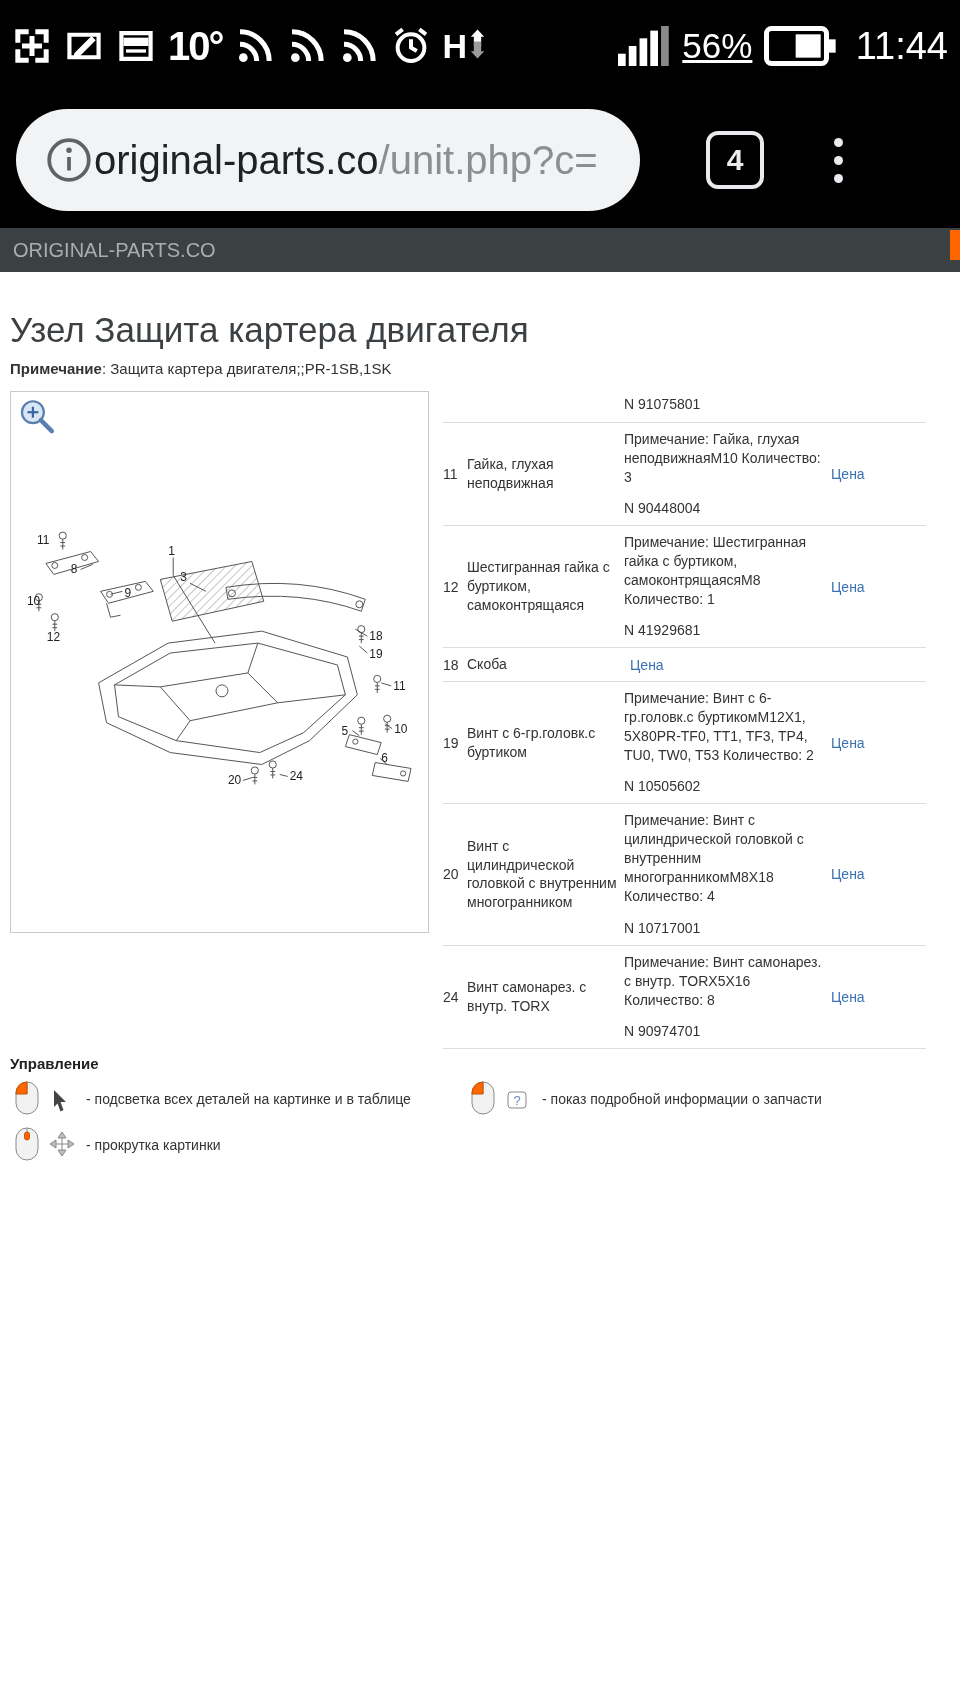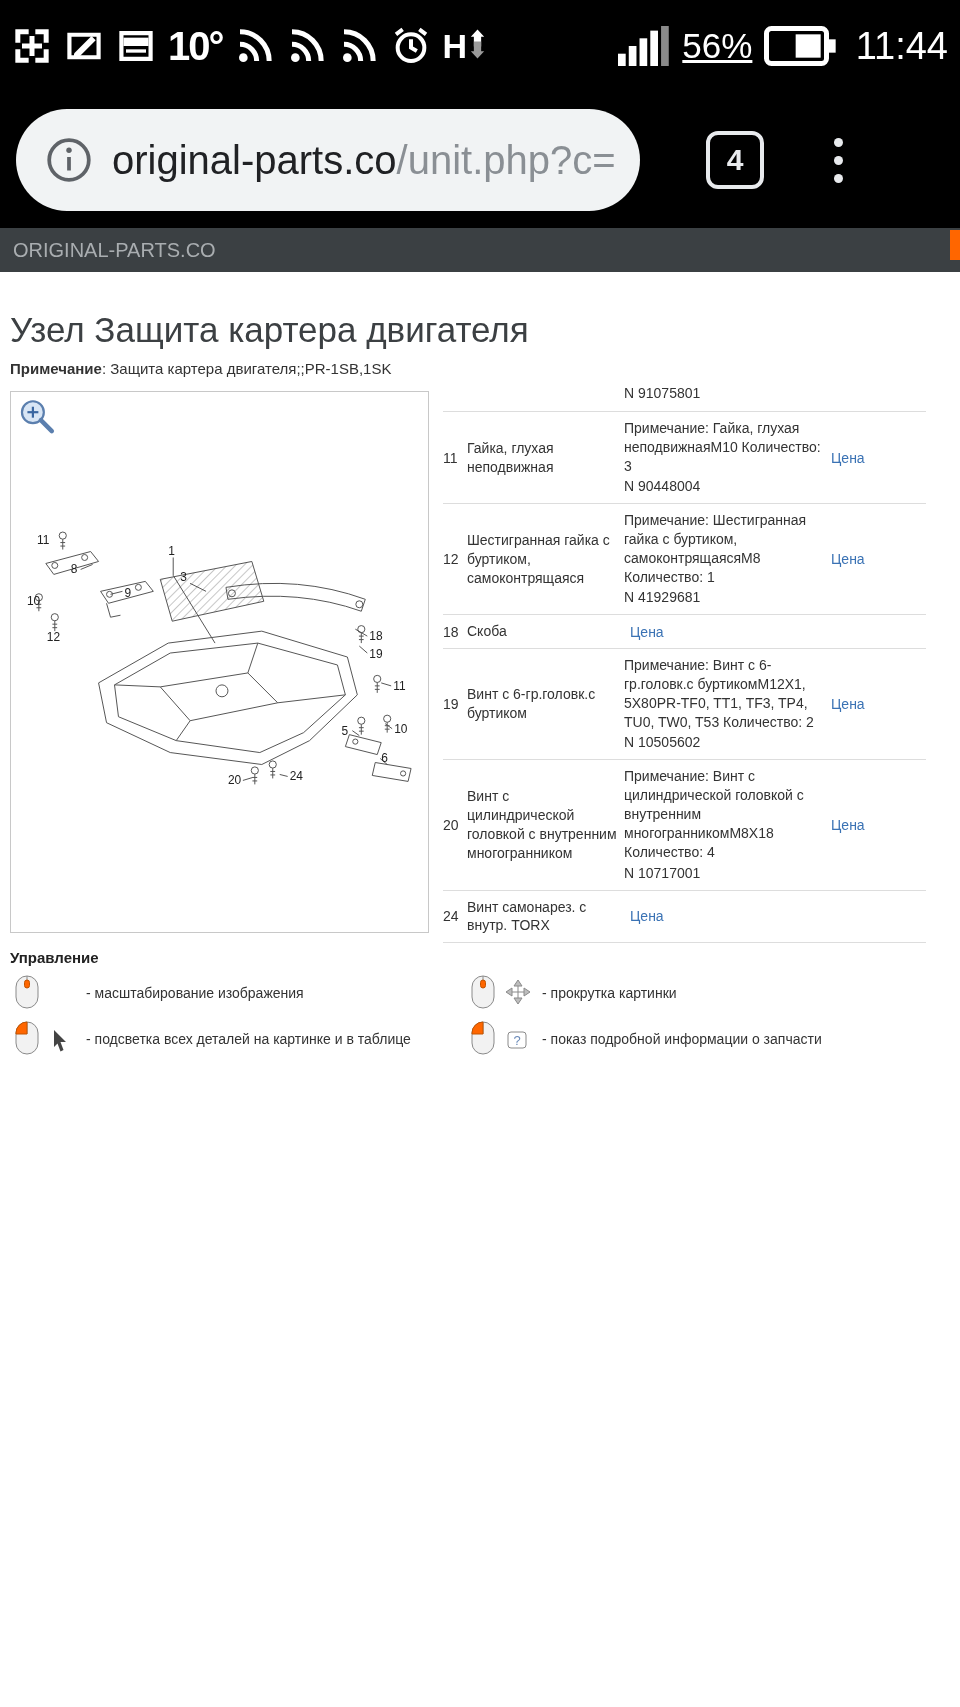--- a/index.html
+++ b/index.html
@@ -14,21 +14,21 @@
   .sb-ic svg{height:40px;width:auto;display:block;}
   .sb-temp{font-size:40px;font-weight:bold;letter-spacing:-2px;}
   .sb-spacer{flex:1;}
   .sb-batt-text{font-size:35px;text-decoration:underline;}
   .sb-time{font-size:38px;margin-left:6px;}
   .sb-h{font-size:34px;font-weight:bold;display:flex;align-items:flex-start;gap:2px;}
   .sb-h svg{height:34px;}
   
   .addr-row{background:#000;height:136px;display:flex;align-items:center;padding:0 16px;}
   .url-pill{background:#f1f3f4;height:102px;border-radius:52px;flex:0 0 596px;
-    display:flex;align-items:center;padding:0 0 0 28px;gap:18px;overflow:hidden;}
+    display:flex;align-items:center;padding:0 0 0 28px;gap:0;overflow:hidden;}
   .url-pill svg{height:50px;width:50px;flex:0 0 auto;}
   .url-text{font-size:40px;white-space:nowrap;overflow:hidden;}
   .url-domain{color:#202124;}
   .url-path{color:#8a8f94;}
   .tab-box{width:50px;height:50px;border:4px solid #e8eaed;border-radius:12px;color:#e8eaed;
     display:flex;align-items:center;justify-content:center;font-size:30px;font-weight:bold;
     margin-left:66px;flex:0 0 auto;}
   .menu-dots{margin-left:70px;display:flex;flex-direction:column;gap:9px;}
   .menu-dots i{width:9px;height:9px;border-radius:50%;background:#e8eaed;display:block;}
   
@@ -42,21 +42,21 @@
   .note-line b{font-weight:bold;}
   .main-row{display:flex;gap:14px;align-items:flex-start;}
   .diagram-box{width:417px;height:540px;border:1px solid #c8c8c8;flex:0 0 auto;background:#fff;}
   
   .parts-table{flex:1;margin-right:24px;font-size:14px;color:#333;margin-top:-8px;}
   .prow{display:flex;align-items:center;border-bottom:1px solid #ddd;padding:7px 0;}
   .prow.partial{padding:0 0 8px 0;align-items:flex-start;}
   .c-num{flex:0 0 24px;}
   .c-name{flex:0 0 151px;padding-right:6px;line-height:1.35;}
   .c-note{flex:1;line-height:1.36;}
-  .part-no{margin-top:1px;}
+  .part-no{margin-top:12px;}
   .c-price{flex:0 0 95px;padding-left:6px;}
   .c-price a{color:#3a72b4;text-decoration:none;cursor:pointer;}
   
   .controls{}
   .controls-heading{font-weight:bold;font-size:15px;margin:6px 0 6px 0;color:#222;}
   .legend-grid{display:grid;grid-template-columns:456px 1fr;grid-auto-flow:column;
     grid-template-rows:auto auto;row-gap:4px;}
   .legend-item{display:flex;align-items:center;font-size:14px;color:#333;}
   .legend-icon{width:76px;height:42px;flex:0 0 auto;display:flex;align-items:center;}
   .legend-icon svg{height:42px;width:auto;}
@@ -323,39 +323,33 @@
         <div class="c-note">
           <span>Примечание: Винт с цилиндрической головкой с внутренним многогранникомМ8X18 Количество: 4</span>
           <div class="part-no">N 10717001</div>
         </div>
         <div class="c-price"><a>Цена</a></div>
       </div>
 
       <div class="prow">
         <div class="c-num">24</div>
         <div class="c-name">Винт самонарез. с внутр. TORX</div>
+        <div class="c-note">
+          <span>Примечание: Винт самонарез. с внутр. TORX5X16 Количество: 8</span>
+          <div class="part-no">N 90974701</div>
+        </div>
         <div class="c-price"><a>Цена</a></div>
       </div>
 
     </div>
   </div>
 
   <div class="controls">
     <div class="controls-heading">Управление</div>
     <div class="legend-grid">
-      <div class="legend-item">
-        <span class="legend-icon">
-          <svg viewBox="0 0 76 42">
-            <rect x="6" y="4" width="22" height="32" rx="11" fill="#f2f2f2" stroke="#8a8a8a"></rect>
-            <line x1="17" y1="4" x2="17" y2="16" stroke="#8a8a8a"></line>
-            <rect x="14.5" y="8" width="5" height="8" rx="2.5" fill="#ff6600" stroke="#c25400"></rect>
-          </svg>
-        </span>
-        <span>- масштабирование изображения</span>
-      </div>
       <div class="legend-item">
         <span class="legend-icon">
           <svg viewBox="0 0 76 42">
             <rect x="6" y="4" width="22" height="32" rx="11" fill="#f2f2f2" stroke="#8a8a8a"></rect>
             <line x1="17" y1="4" x2="17" y2="16" stroke="#8a8a8a"></line>
             <path d="M6 15 L6 15 A11 11 0 0 1 17 4 L17 16 L6 16 Z" fill="#ff6600" stroke="#c25400"></path>
             <path d="M44 12 L56 24 L50.5 24 L53.5 32 L50.5 33.5 L47.5 25.5 L44 29 Z" fill="#444"></path>
           </svg>
         </span>
         <span>- подсветка всех деталей на картинке и в таблице</span>

